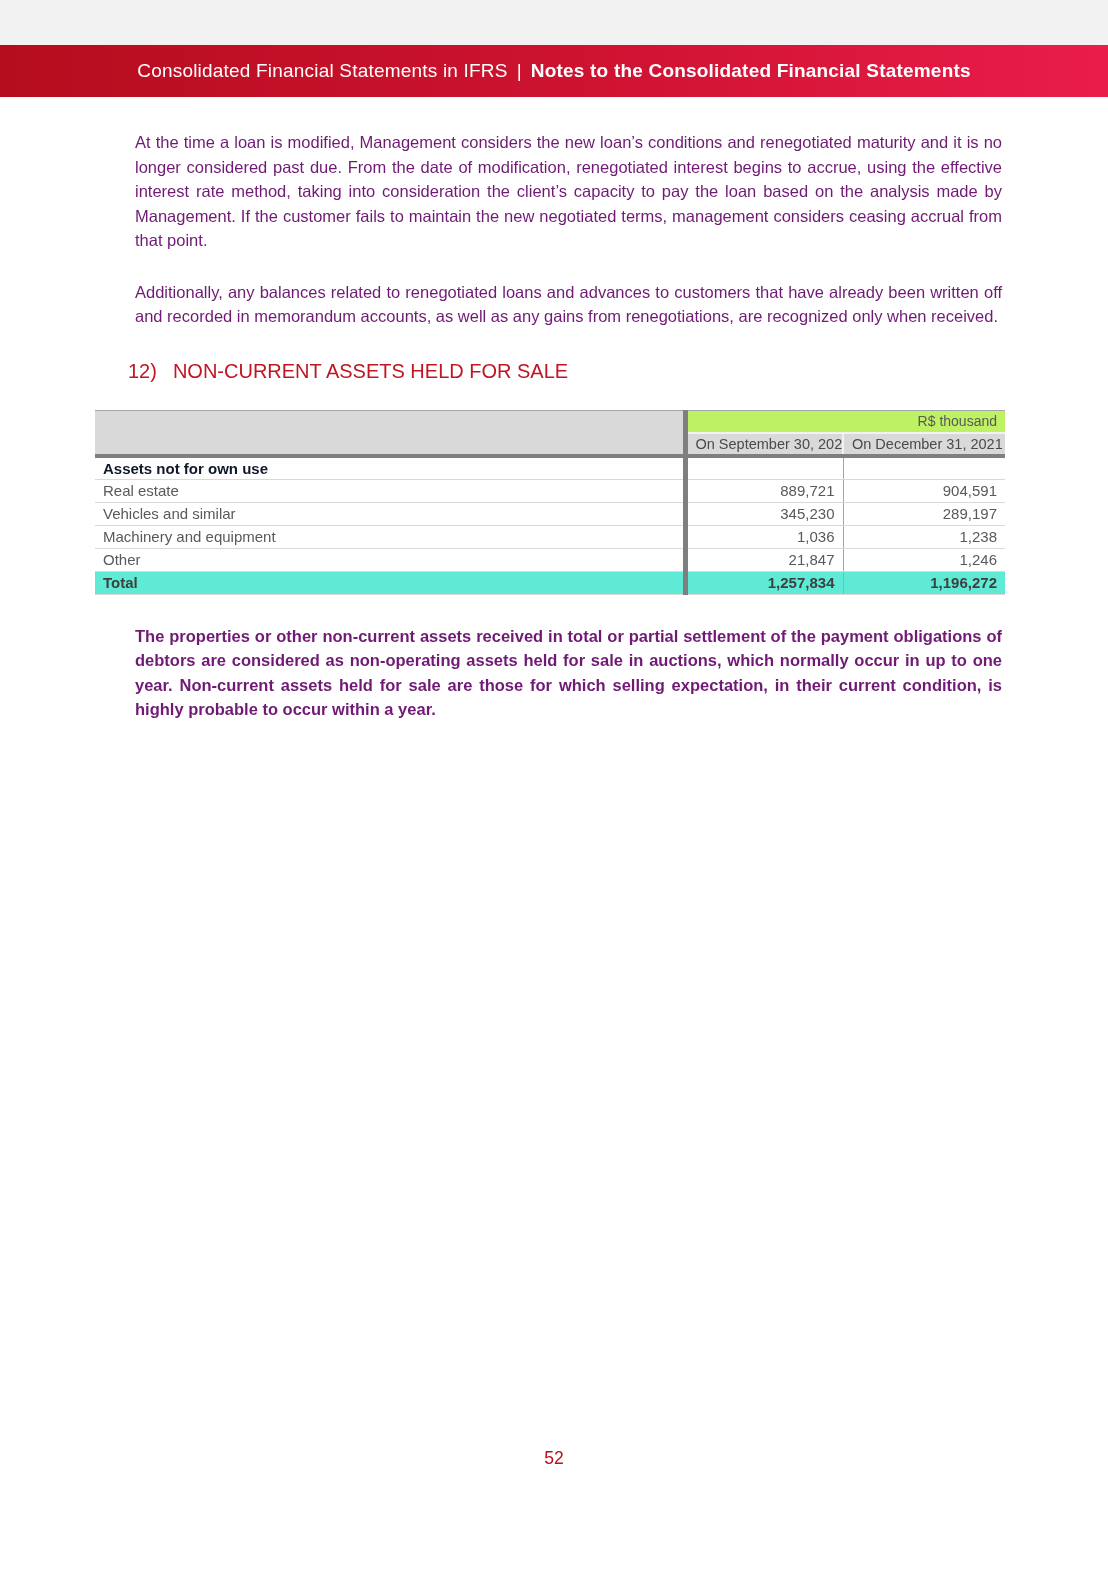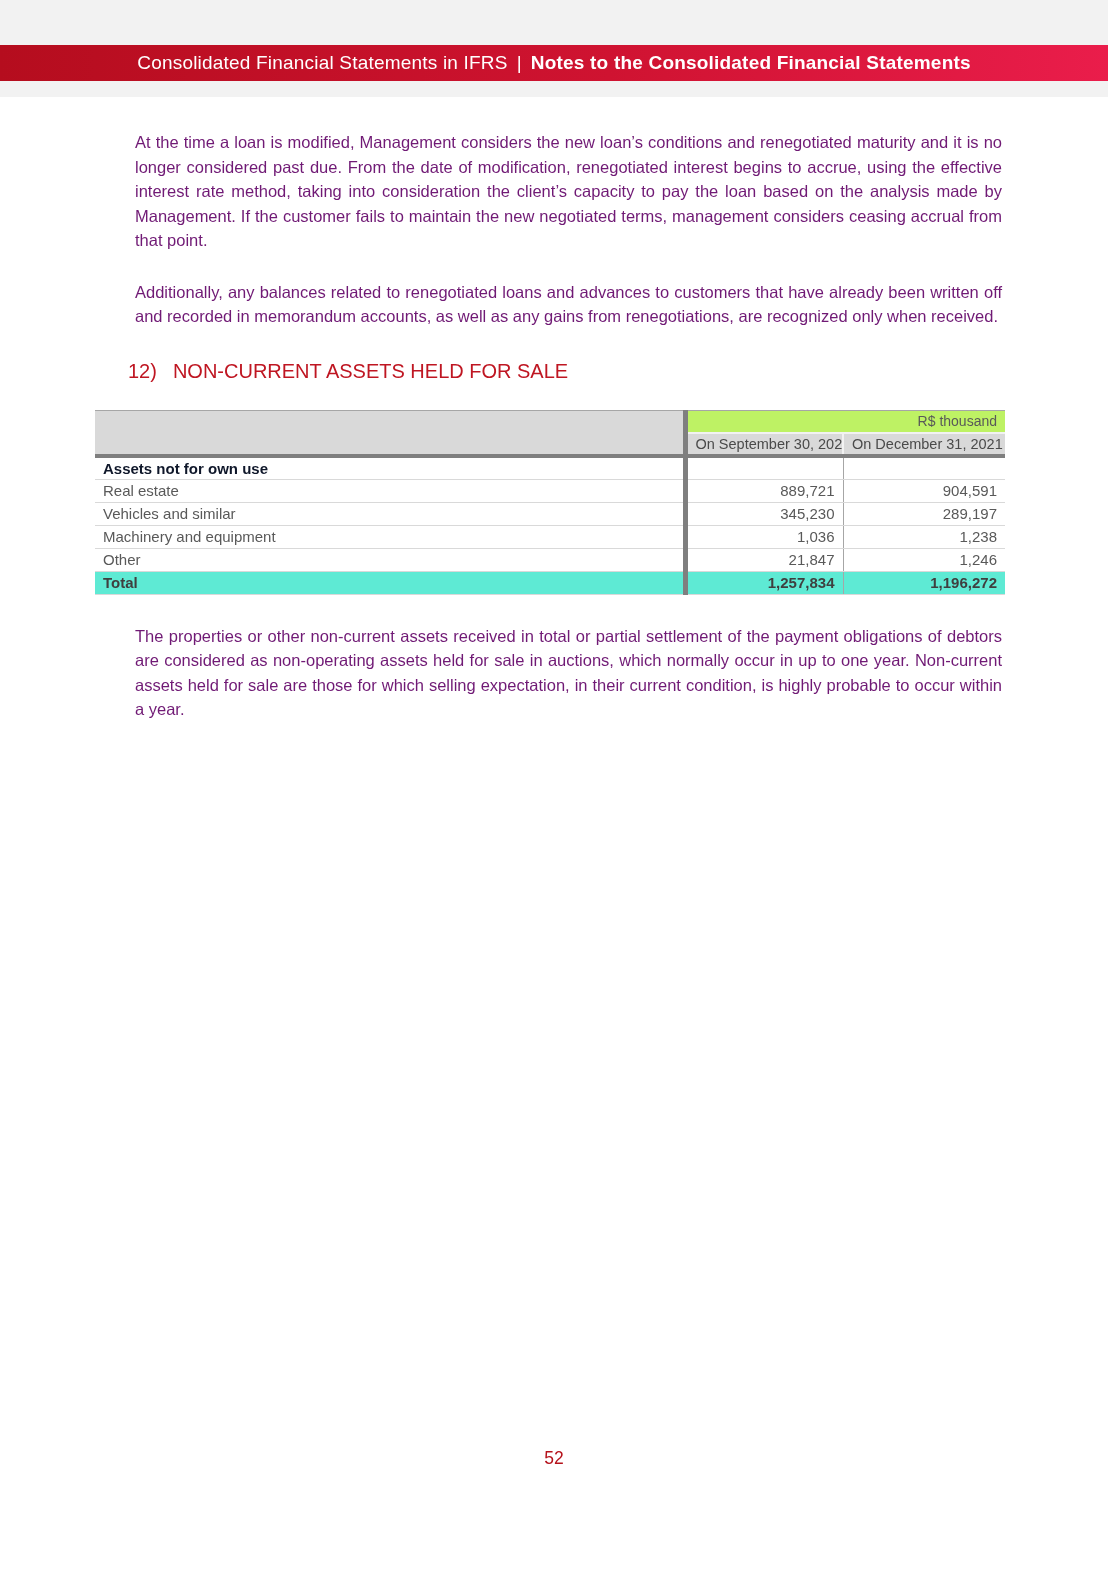--- a/index.html
+++ b/index.html
@@ -11,41 +11,41 @@
     position: relative;
     -webkit-font-smoothing: antialiased;
   }
 
   
   .top-band {
     position: absolute; top: 0; left: 0; width: 1108px; height: 97px;
     background: #f2f2f2;
   }
   .red-bar {
-    position: absolute; top: 45px; left: 0; width: 1108px; height: 36px;
+    position: absolute; top: 45px; left: 0; width: 1108px; height: 52px;
     background: linear-gradient(90deg, #b50d1e 0%, #cf1331 55%, #ea1d4b 100%);
     color: #ffffff;
     display: flex; align-items: center; justify-content: center;
     font-size: 19px; letter-spacing: 0.2px; white-space: nowrap;
   }
   .red-bar .sep { margin: 0 9px; font-weight: 400; }
   .red-bar .bold-part { font-weight: 700; }
 
   
   .content {
     position: absolute; top: 97px; left: 135px; width: 867px;
     color: #595959;
   }
   .para {
     margin: 0; text-align: justify;
     font-size: 16.5px; line-height: 24.5px; color: #701a75;
   }
   .para-1 { margin-top: 33px; }
   .para-2 { margin-top: 27px; }
-  .para-3 { margin-top: 29px; }
+  .para-3 { margin-top: 29px; font-weight: bold; }
 
   .section-heading {
     margin: 30px 0 0 -7px;
     color: #bf1622;
     font-size: 20px; line-height: 24px;
     display: flex; align-items: flex-end;
     white-space: nowrap;
   }
   .section-heading .sec-num { margin-right: 16px; }
 

